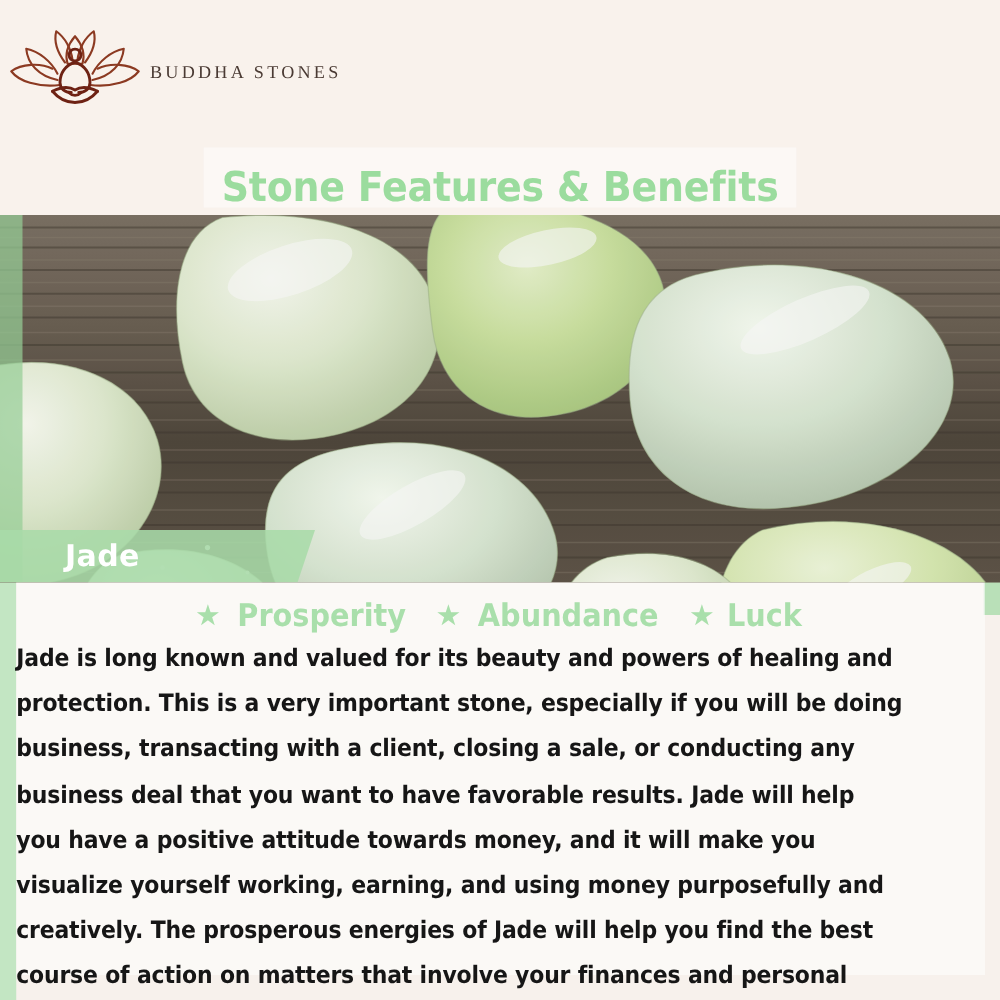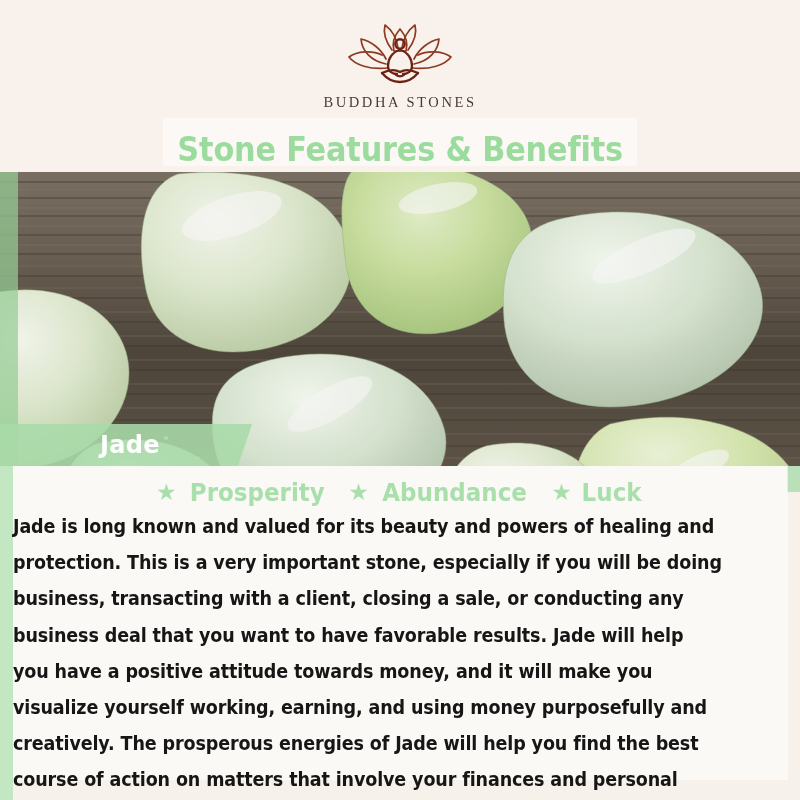--- a/index.html
+++ b/index.html
@@ -33,21 +33,21 @@
   }
 
   
   #header {
     position:absolute; top:0; left:0; width:800px; height:172px;
     background:#F9F2EC;
   }
 
   #logo-wrap {
     position:absolute; top:22px; left:0; width:800px;
-    display:flex; flex-direction:column; align-items:center;
+    display:flex; align-items:center;
   }
   #logo-mark { width:120px; height:66px; }
   #logo-text {
     margin-top:6px;
     font-family:"Liberation Serif", serif;
     font-size:14.5px;
     letter-spacing:2.6px;
     color:#4A3A33;
     font-weight:400;
   }
@@ -81,21 +81,21 @@
 
   
   #jade-band {
     position:absolute; top:424px; left:0;
     width:252px; height:42px;
     background:rgba(168,219,168,.88);
     clip-path: polygon(0 0, 100% 0, calc(100% - 14px) 100%, 0 100%);
     display:flex; align-items:center;
   }
   #jade-label {
-    margin-left:100px;
+    margin-left:52px;
     font-family:"DejaVu Sans", sans-serif;
     font-weight:700;
     font-size:24px;
     color:#FFFFFF;
     letter-spacing:.3px;
   }
 
   
   #benefits {
     position:absolute; top:478px; left:0; width:800px;

